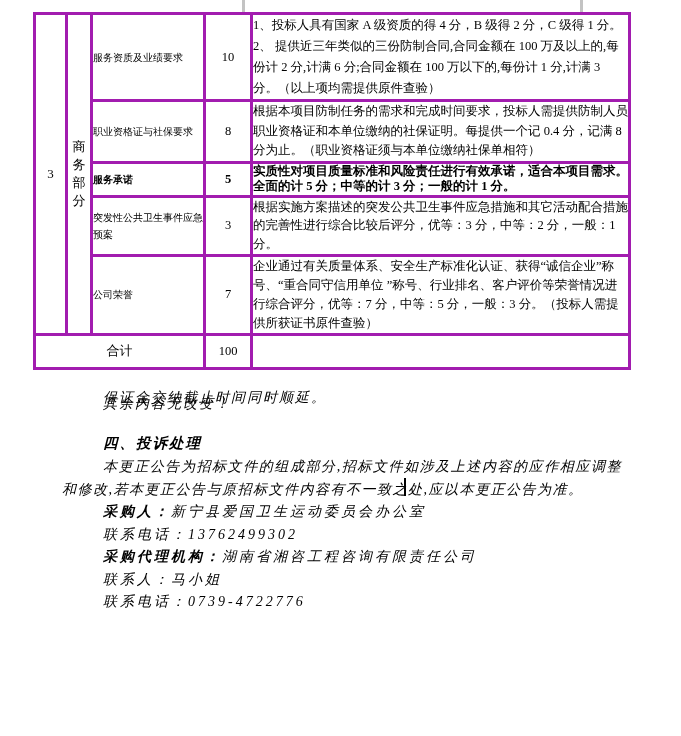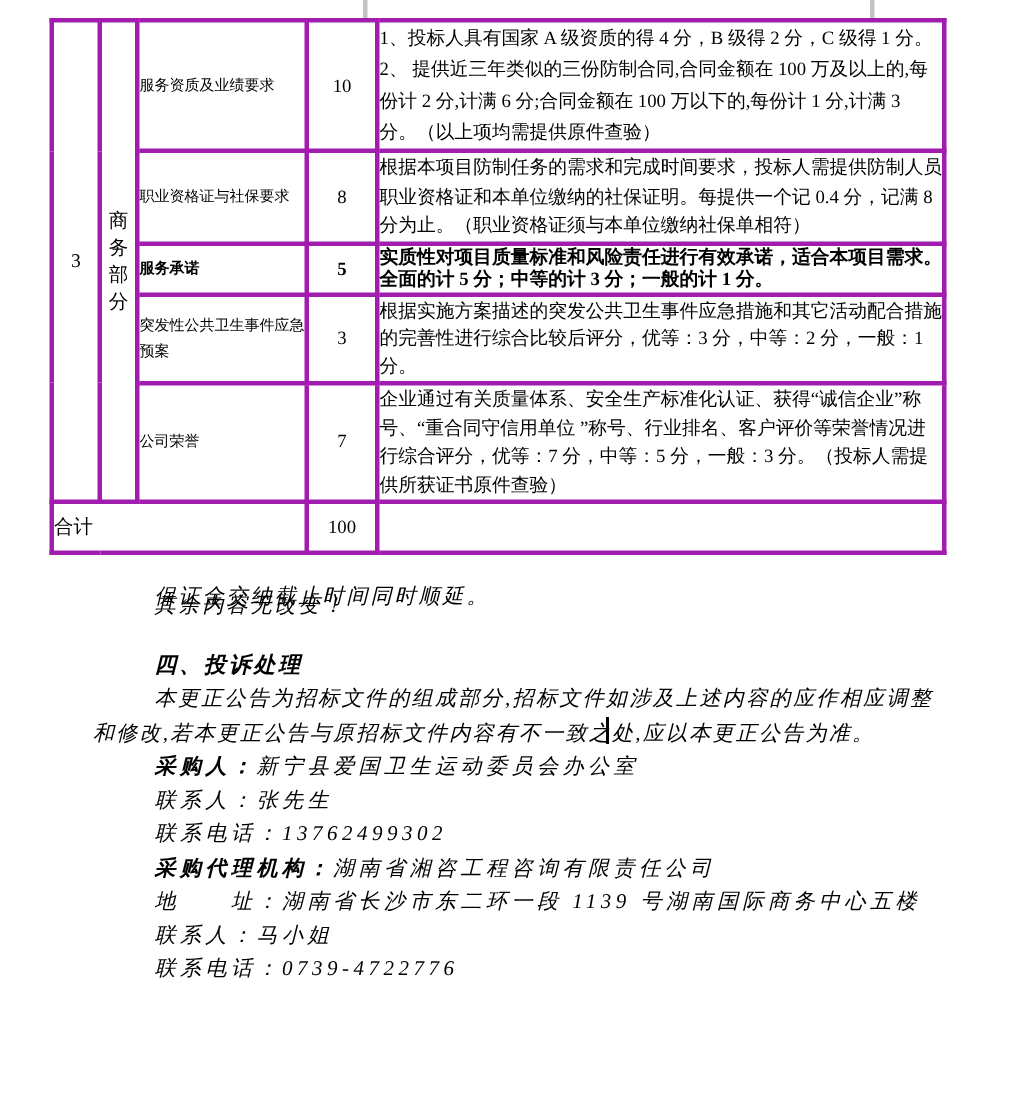--- a/index.html
+++ b/index.html
@@ -26,21 +26,21 @@
   .vert { width:14px; margin:0 auto; font-size:13px; line-height:18px;
           overflow-wrap:break-word; word-break:break-all; text-align:center; }
   td.c-crit  { text-align:left; font-size:10px; line-height:17px; padding:0 4px; }
   td.c-score { text-align:center; font-size:12.5px; }
   td.c-desc  { vertical-align:top; font-size:12.5px; padding:1px 4px 0 4px; text-align:left; }
   tr.r1 td.c-desc { line-height:21px; }
   tr.r2 td.c-desc { line-height:19.5px; }
   tr.r3 td.c-desc { line-height:15.5px; }
   tr.r4 td.c-desc { line-height:18.5px; }
   tr.r5 td.c-desc { line-height:19px; }
-  td.c-total { text-align:left; font-size:13px; }
+  td.c-total { text-align:center; font-size:13px; }
 
   
   .kai { font-style:italic; }
   .note { position:absolute; left:103px; font-size:14px; letter-spacing:2px; white-space:nowrap; }
   .note-bond { top:389px;font-family:Liberation Mono, monospace; }
   .note-rest { top:395px; }
   .heading { position:absolute; left:103px; top:434px; font-size:14.5px; font-weight:bold;
              letter-spacing:2px; white-space:nowrap; }
 
   .flow { position:absolute; left:62px; top:456px; width:560px;
@@ -114,31 +114,25 @@
 
 <div class="heading kai">四、投诉处理</div>
 
 <div class="flow kai">
   <p>本更正公告为招标文件的组成部分,招标文件如涉及上述内容的应作相应调整和修改,若本更正公告与原招标文件内容有不一致之处,应以本更正公告为准。</p>
 
   <div class="cline">
     <span class="lbl-bold">采购人：</span><span>新宁县爱国卫生运动委员会办公室</span>
   </div>
   <div class="cline">
-    <span>联系人：</span><span>张先生</span>
-  </div>
-  <div class="cline">
     <span>联系电话：</span><span>13762499302</span>
   </div>
 
   <div class="cline">
     <span class="lbl-bold">采购代理机构：</span><span>湖南省湘咨工程咨询有限责任公司</span>
-  </div>
-  <div class="cline">
-    <span>地　　址：</span><span>湖南省长沙市东二环一段 1139 号湖南国际商务中心五楼</span>
   </div>
   <div class="cline">
     <span>联系人：</span><span>马小姐</span>
   </div>
   <div class="cline">
     <span>联系电话：</span><span>0739-4722776</span>
   </div>
 </div>
 
 <div class="caret"></div>

